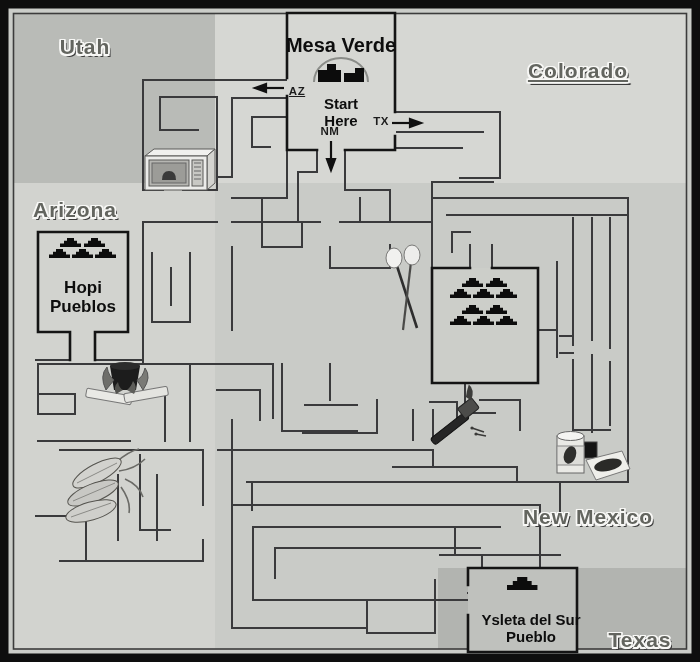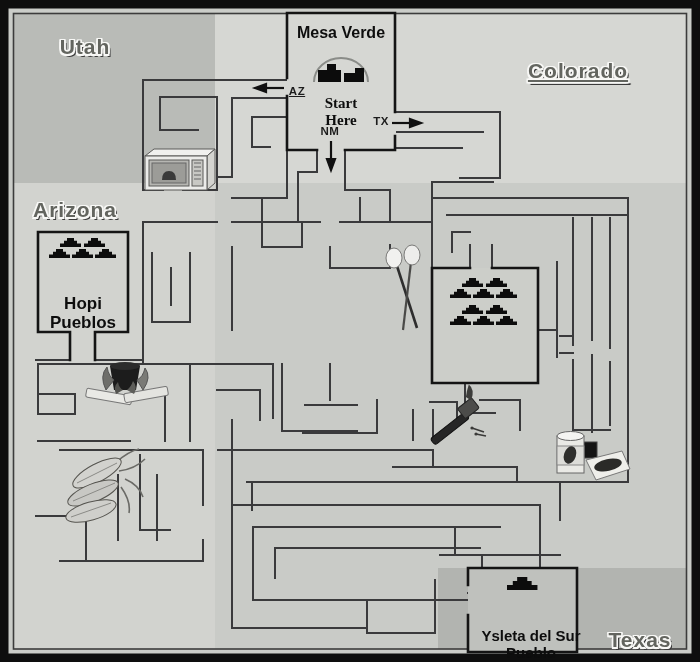--- a/index.html
+++ b/index.html
@@ -6,23 +6,23 @@
   .stage{position:relative;width:700px;height:662px;background:#0e0e0e;overflow:hidden;
          font-family:"Liberation Sans",sans-serif;}
   .paper{position:absolute;left:8px;top:8px;width:684px;height:646px;background:#cbcdc9;}
   svg.layer{position:absolute;left:0;top:0;width:700px;height:662px;}
   .lbl{position:absolute;transform:translate(-50%,-50%);white-space:nowrap;}
   .state-label{font-weight:bold;font-size:21px;letter-spacing:1px;color:#63655f;
     text-shadow:-1.5px -1.5px 0 #f8f8f6, 1.5px -1.5px 0 #f8f8f6, -1.5px 1.5px 0 #f8f8f6,
       1.5px 1.5px 0 #f8f8f6, 0 -1.5px 0 #f8f8f6, 0 1.5px 0 #f8f8f6, -1.5px 0 0 #f8f8f6,
       1.5px 0 0 #f8f8f6, 2.5px 3px 0 #3b3b3b;}
   .box-title{font-weight:bold;color:#0d0d0d;text-align:center;}
-  .mesa-title{font-size:16px;}
+  .mesa-title{font-size:20px;margin-top:12px;}
   .start-here{font-size:15px;line-height:1.15;white-space:normal;width:52px;}
-  .dest-name{font-size:17px;line-height:1.12;white-space:normal;margin-top:16px;}
+  .dest-name{font-size:17px;line-height:1.12;white-space:normal;}
   .hopi-name{width:92px;}
   .rio-name{width:104px;}
   .ysleta-name{font-size:15px;width:106px;padding-left:18px;}
   .exit-label{font-weight:600;font-size:11.5px;color:#1c1c1c;letter-spacing:.5px;}
 </style>
 </head>
 <body>
 
 <div class="stage">
   <div class="paper"></div>
@@ -159,24 +159,25 @@
       <rect x="9" y="12" width="27" height="37" fill="#e9e9e5" stroke="#666"></rect>
       <ellipse cx="22.5" cy="12" rx="13.5" ry="4.5" fill="#f4f4f2" stroke="#666"></ellipse>
       <rect x="9" y="22" width="27" height="19" fill="#dcdcd8" stroke="#888"></rect>
       <ellipse cx="22" cy="31" rx="6" ry="9" fill="#2e2e2c" transform="rotate(18 22 31)"></ellipse>
     </g>
   </svg>
 
   <div class="lbl state-label" style="left:85px;top:47px;">Utah</div>
   <div class="lbl state-label" style="left:578px;top:71px;text-decoration:underline;">Colorado</div>
   <div class="lbl state-label" style="left:75px;top:210px;">Arizona</div>
+  <div class="lbl state-label" style="left:588px;top:517px;">New Mexico</div>
   <div class="lbl state-label" style="left:640px;top:612px;margin-top:28px;">Texas</div>
 
   <div class="lbl box-title mesa-title" style="left:341px;top:33px;">Mesa Verde</div>
-  <div class="lbl box-title start-here" style="left:341px;top:112px;font-family:Liberation Serif, serif;">Start Here</div>
+  <div class="lbl box-title start-here" style="left:341px;top:112px;">Start Here</div>
 
   <div class="lbl exit-label" style="left:297px;top:91px;text-decoration:underline;">AZ</div>
   <div class="lbl exit-label" style="left:381px;top:121px;">TX</div>
   <div class="lbl exit-label" style="left:330px;top:131px;">NM</div>
 
   <div class="lbl box-title dest-name hopi-name" style="left:83px;top:297px;">Hopi Pueblos</div>
   <div class="lbl box-title dest-name ysleta-name" style="left:522px;top:629px;">Ysleta del Sur Pueblo</div>
 </div>
 
 </body></html>

